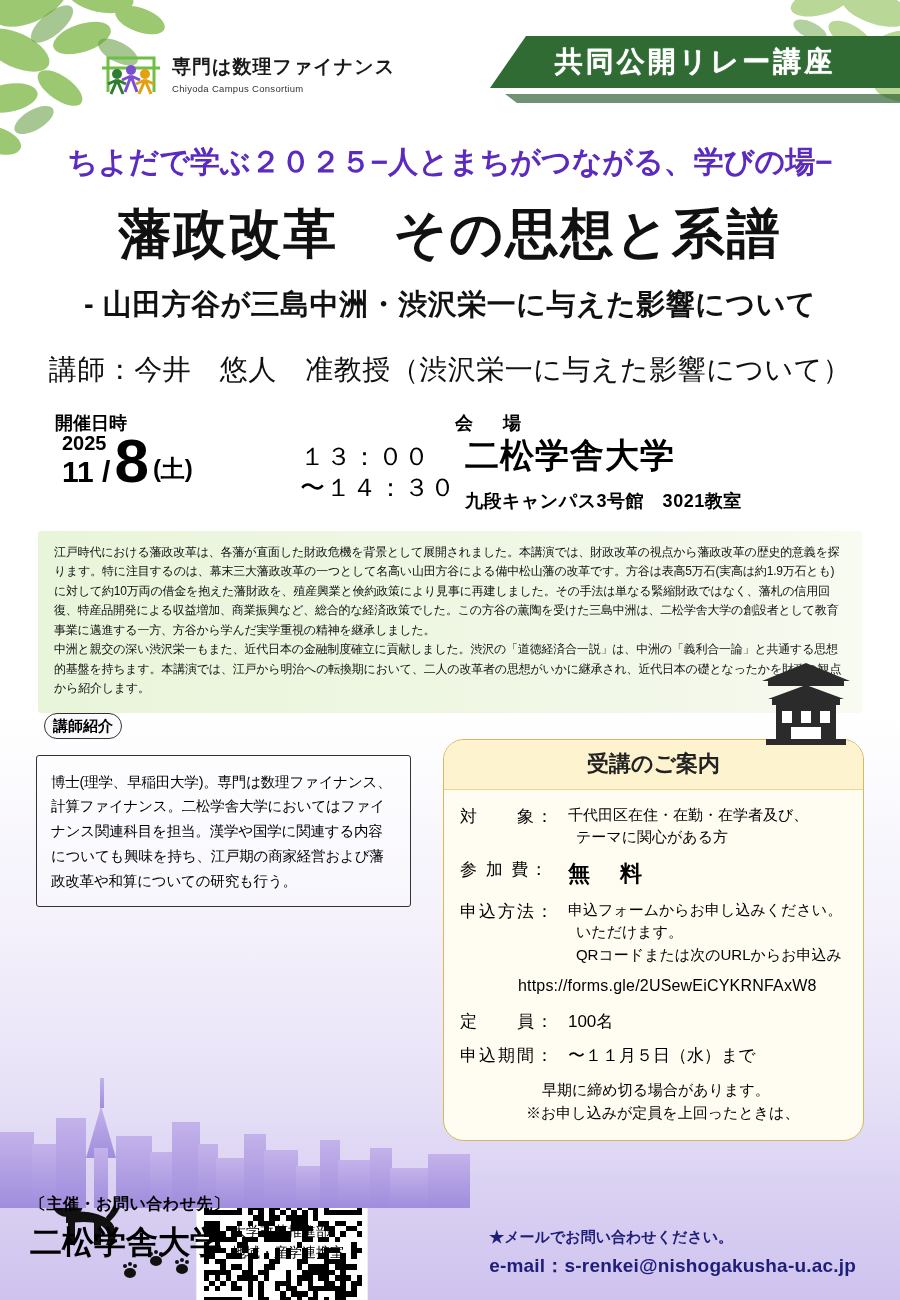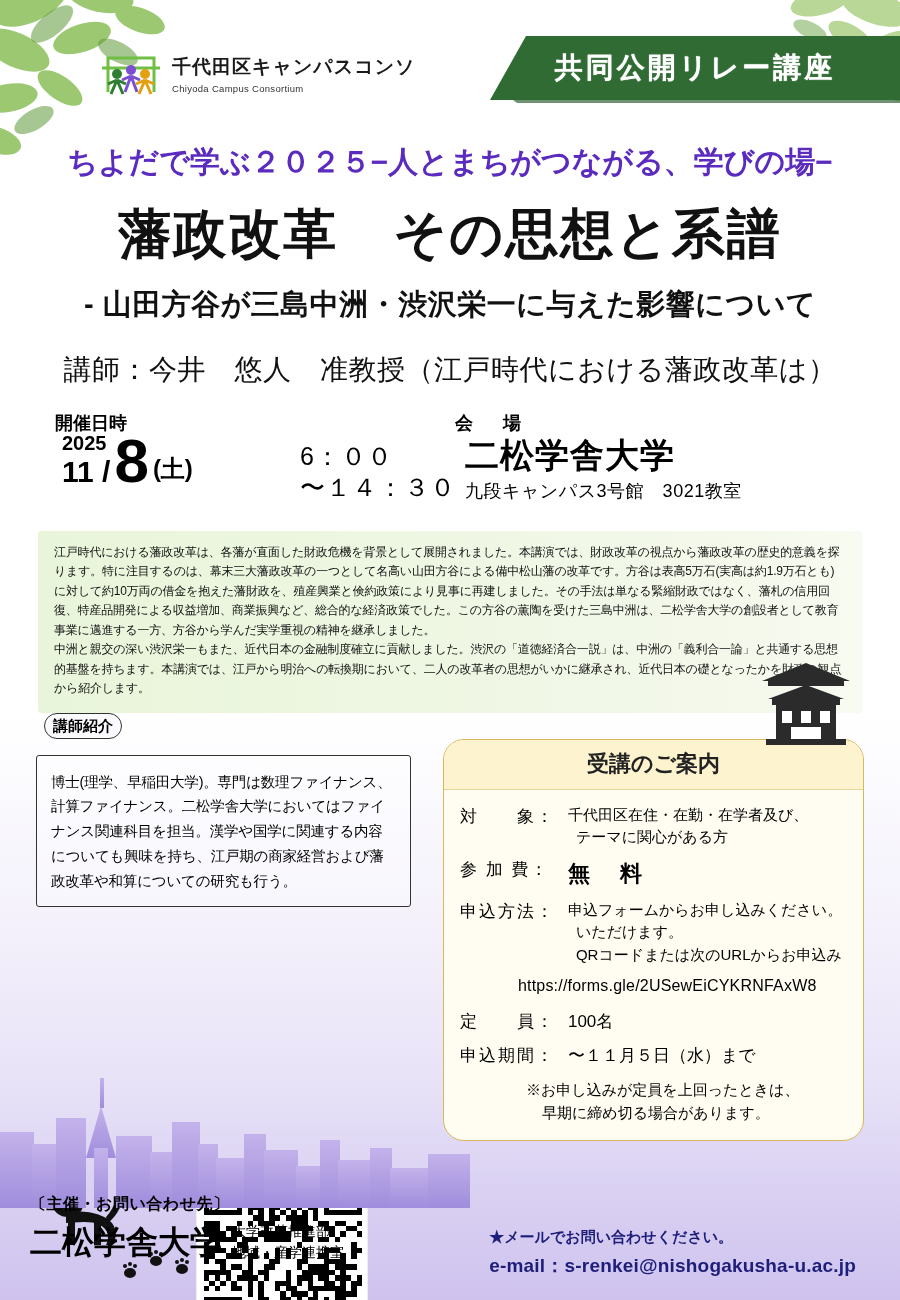--- a/index.html
+++ b/index.html
@@ -28,21 +28,21 @@
     display: flex; align-items: center; gap: 10px;
   }
   .logo-mark { width: 62px; height: 52px; position: relative; }
   .logo-text-ja {
     font-size: 19px; letter-spacing: 1px; color: #1a1a1a; font-weight: bold;
   }
   .logo-text-en { font-size: 9.5px; color: #333; letter-spacing: .3px; margin-top: 3px;}
 
   .ribbon {
     position: absolute; right: 0; top: 36px;
-    width: 410px; height: 64px;
+    width: 410px; height: 52px;
     background: #2f6b33;
     display: flex; align-items: center; justify-content: center;
     clip-path: polygon(36px 0, 100% 0, 100% 100%, 0 100%);
   }
   .ribbon-inner {
     color: #fff; font-size: 28px; font-weight: bold; letter-spacing: 3px;
     text-shadow: 0 0 1px #fff;
   }
   .ribbon-shadow {
     position: absolute; right: 0; top: 94px; width: 395px; height: 9px;
@@ -72,21 +72,21 @@
   .dv-label-left { position: absolute; left: 55px; top: 0; font-size: 18px; font-weight: bold; }
   .dv-label-right { position: absolute; left: 455px; top: 0; font-size: 18px; font-weight: bold; letter-spacing: 6px;}
   .date-block { position: absolute; left: 62px; top: 22px; display: flex; align-items: flex-end; }
   .date-year { font-size: 20px; font-weight: bold; line-height: 1; padding-bottom: 4px; }
   .date-md { font-size: 30px; font-weight: bold; line-height: 1; padding-bottom: 2px; }
   .date-day-big { font-size: 62px; font-weight: bold; line-height: .9; margin: 0 4px; }
   .date-dow { font-size: 24px; font-weight: bold; padding-bottom: 4px; }
   .time-block { position: absolute; left: 300px; top: 30px; font-size: 25px; line-height: 1.25; letter-spacing: 1px;}
   .venue-block { position: absolute; left: 465px; top: 22px; text-align: left; }
   .venue-name { font-size: 34px; font-weight: bold; letter-spacing: 1px; }
-  .venue-room { font-size: 18px; font-weight: normal; letter-spacing: .5px; }
+  .venue-room { font-size: 18px; font-weight: bold; margin-top: 10px; letter-spacing: .5px; }
 
   
   .desc {
     position: relative;
     margin: 10px 38px 0 38px;
     background: linear-gradient(to right, #e9f5da 0%, #eef7e2 45%, #f3f8ea 80%, #f7fbf1 100%);
     border-radius: 3px;
     padding: 12px 16px 14px 16px;
     font-size: 12px; line-height: 1.62; color: #111;
     letter-spacing: -0.2px;
@@ -208,50 +208,50 @@
           <path d="M2 20 L60 20"></path>
         </g>
         <circle cx="17" cy="26" r="5" fill="#2e7d32"></circle>
         <circle cx="31" cy="22" r="5" fill="#7b4fcf"></circle>
         <circle cx="45" cy="26" r="5" fill="#e3a010"></circle>
         <path d="M17 32 L11 46 M17 32 L23 46 M17 32 L8 36 M17 32 L26 36" stroke="#2e7d32" stroke-width="3"></path>
         <path d="M31 28 L25 44 M31 28 L37 44 M31 28 L22 32 M31 28 L40 32" stroke="#7b4fcf" stroke-width="3"></path>
         <path d="M45 32 L39 46 M45 32 L51 46 M45 32 L36 36 M45 32 L54 36" stroke="#e3a010" stroke-width="3"></path>
       </svg>
       <div>
-        <div class="logo-text-ja">千代田区キャンパスコンソ</div>
+        <div class="logo-text-ja">専門は数理ファイナンス</div>
         <div class="logo-text-en">Chiyoda Campus Consortium</div>
       </div>
     </div>
     <div class="ribbon-shadow"></div>
     <div class="ribbon">
       <span class="ribbon-inner">共同公開リレー講座</span>
     </div>
   </div>
 
   <div class="subtitle-purple">ちよだで学ぶ２０２５−人とまちがつながる、学びの場−</div>
   <div class="main-title">藩政改革　その思想と系譜</div>
   <div class="sub-title2">- 山田方谷が三島中洲・渋沢栄一に与えた影響について</div>
-  <div class="lecturer">講師：今井　悠人　准教授（江戸時代における藩政改革は）</div>
+  <div class="lecturer">講師：今井　悠人　准教授（渋沢栄一に与えた影響について）</div>
 
   <div class="dv">
     <div class="dv-label-left">開催日時</div>
     <div class="dv-label-right">会　場</div>
 
     <div class="date-block">
       <div>
         <div class="date-year">2025</div>
         <div class="date-md">11 /</div>
       </div>
       <div class="date-day-big">8</div>
       <div class="date-dow">(土)</div>
     </div>
 
     <div class="time-block">
-      <div>6：００</div>
+      <div>１３：００</div>
       <div>〜１４：３０</div>
     </div>
 
     <div class="venue-block">
       <div class="venue-name">二松学舎大学</div>
       <div class="venue-room">九段キャンパス3号館　3021教室</div>
     </div>
   </div>
 
   <div class="desc">
@@ -315,22 +315,22 @@
           <div class="info-row">
             <div class="info-key">定　　員：</div>
             <div class="info-val">100名</div>
           </div>
 
           <div class="info-row">
             <div class="info-key">申込期間：</div>
             <div class="info-val">〜１１月５日（水）まで</div>
           </div>
 
+          <div class="note" style="margin-left:82px;">早期に締め切る場合があります。</div>
           <div class="note">※お申し込みが定員を上回ったときは、</div>
-          <div class="note" style="margin-left:82px;">早期に締め切る場合があります。</div>
         </div>
       </div>
     </div>
   </div>
 
   <div class="qr-area">
     <svg class="cat" viewBox="0 0 86 78">
       <g fill="#111">
         <path d="M18 10 L24 30 L12 28 Z"></path>
         <path d="M36 8 L38 30 L26 28 Z"></path>

